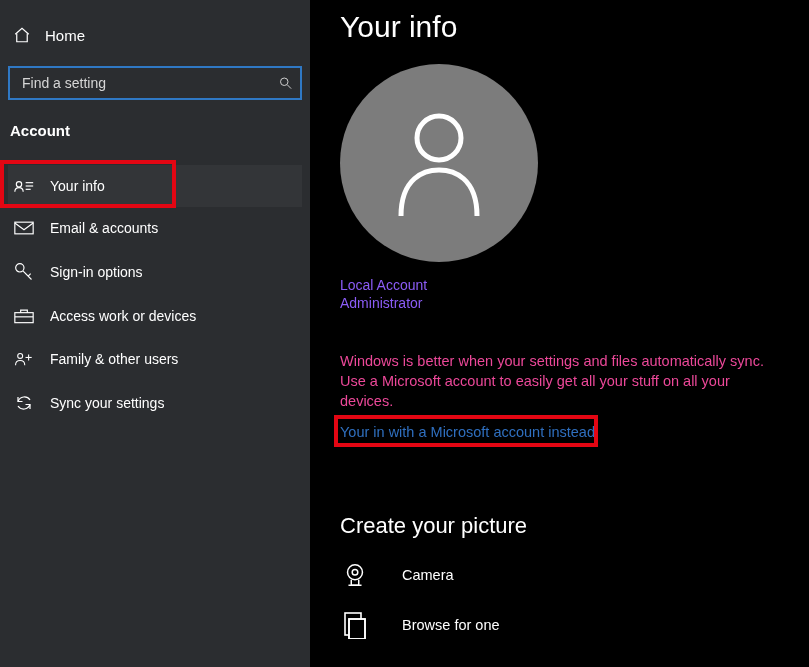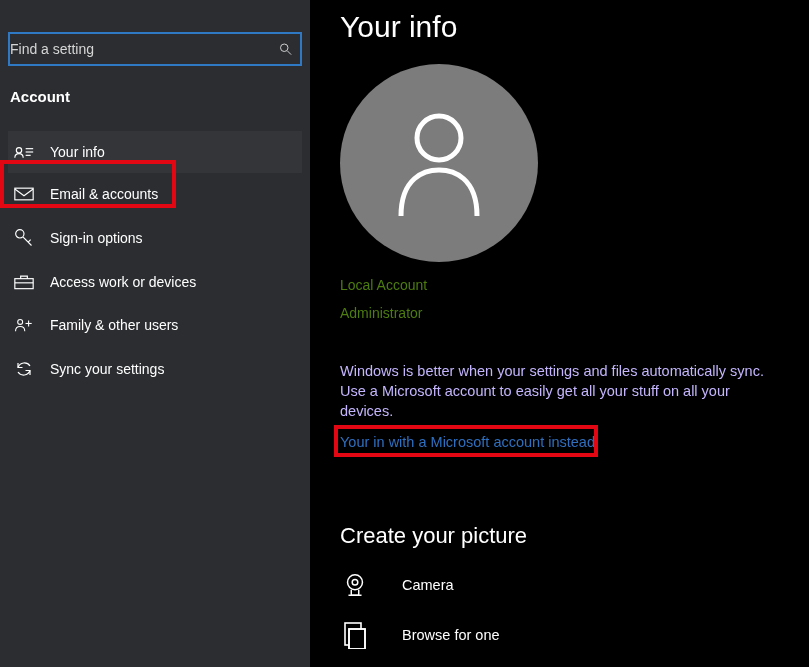--- a/index.html
+++ b/index.html
@@ -30,21 +30,21 @@
   .search-wrap {
     margin: 12px 0 18px 0;
   }
   .search-input {
     width: 100%;
     height: 34px;
     background: #2b2d30;
     border: 2px solid #2f78c4;
     color: #fff;
     font-size: 14px;
-    padding: 0 30px 0 0;
+    padding: 0 30px 0 12px;
     outline: none;
   }
   .search-input::placeholder { color: #d6d6d6; }
   .search-wrap { position: relative; }
   .search-glyph {
     position: absolute;
     right: 9px;
     top: 50%;
     transform: translateY(-50%);
     color: #cfcfcf;
@@ -103,29 +103,29 @@
     justify-content: center;
     margin-bottom: 14px;
   }
   .user-name {
     font-size: 21px;
     font-weight: 700;
     letter-spacing: .5px;
   }
   .user-sub {
     font-size: 14px;
-    color: #4d7c0f;
-    margin-top: 10px;
+    color: #8b5cf6;
+    margin-top: 0;
     line-height: 1.3;
   }
   .sync-text {
     font-size: 14.5px;
     margin-top: 40px;
     line-height: 1.35;
-    color: #c4b5fd;
+    color: #ec4899;
   }
   .link-row {
     position: relative;
     display: inline-block;
     margin-top: 8px;
     padding: 4px 0;
   }
   .link {
     color: #2f6fbf;
     font-size: 14.5px;
@@ -160,20 +160,29 @@
     justify-content: center;
   }
   .pic-option .label { font-size: 14.5px; }
   svg { display: block; }
 </style>
 </head>
 <body>
 
 <div class="sidebar">
 
+  <div class="home-row">
+    <span class="icon-slot">
+      <svg width="18" height="18" viewBox="0 0 24 24" fill="none" stroke="#fff" stroke-width="1.6">
+        <path d="M3 11 L12 3 L21 11"></path>
+        <path d="M5 10 V21 H19 V10"></path>
+      </svg>
+    </span>
+    <span class="label">Home</span>
+  </div>
 
   <div class="search-wrap">
     <input class="search-input" type="text" placeholder="Find a setting" style="">
     <span class="search-glyph">
       <svg width="15" height="15" viewBox="0 0 24 24" fill="none" stroke="#cfcfcf" stroke-width="1.6">
         <circle cx="10" cy="10" r="6"></circle>
         <line x1="15" y1="15" x2="21" y2="21"></line>
       </svg>
     </span>
   </div>

